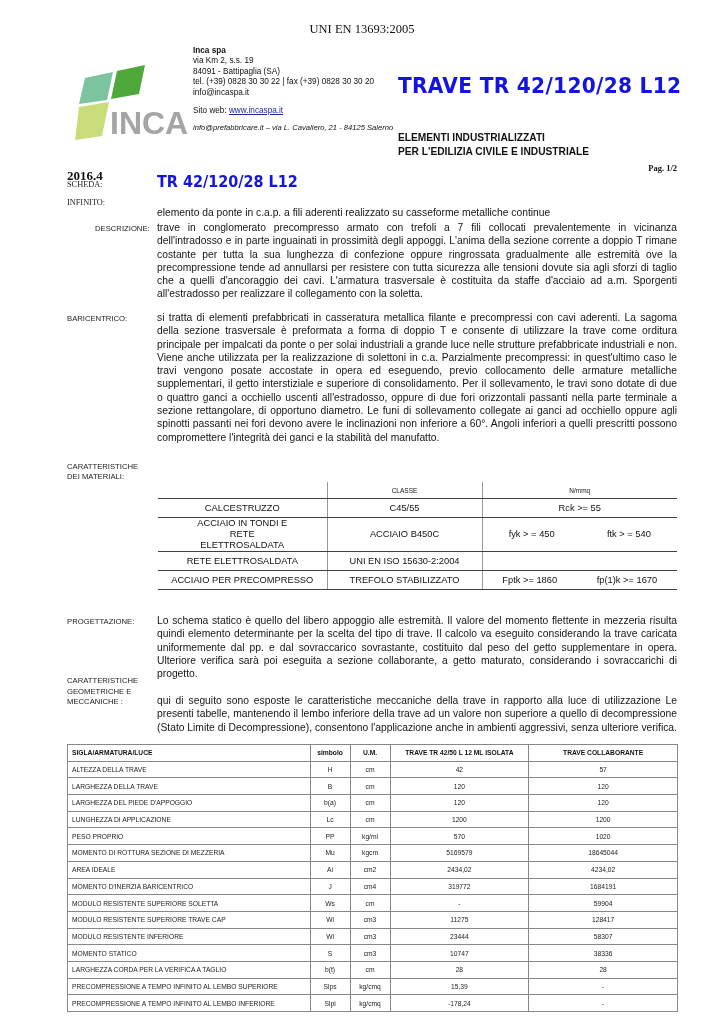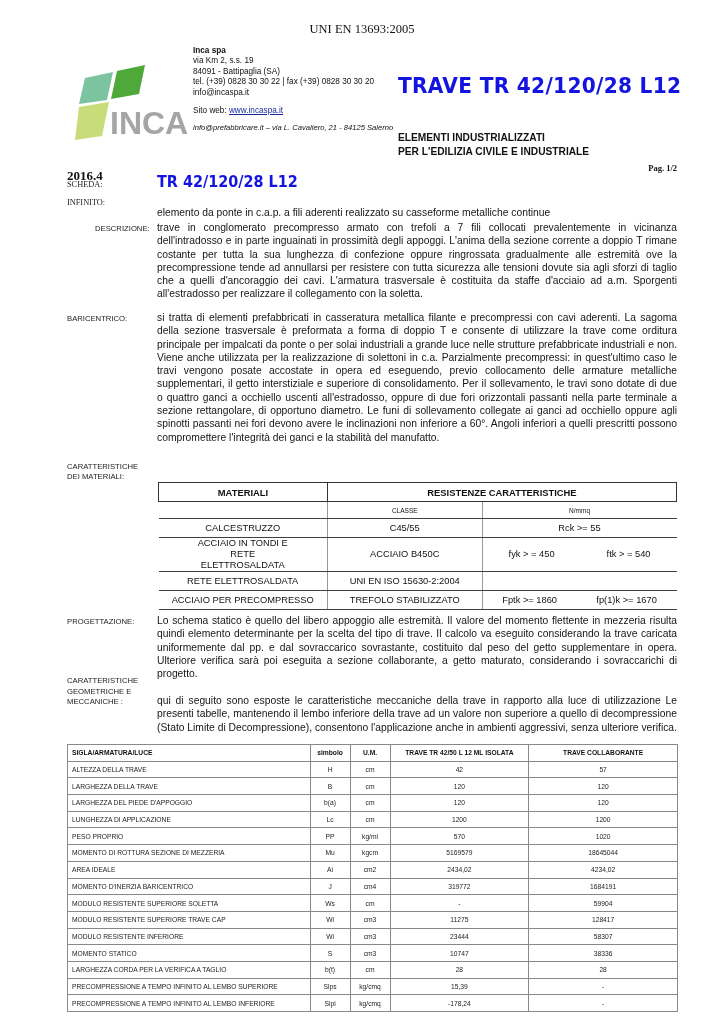--- a/index.html
+++ b/index.html
@@ -93,24 +93,20 @@
   <div>DEI MATERIALI:</div>
 </div>
 
 <table class="abs mat">
   <colgroup>
       <col style="width:169px">
       <col style="width:155px">
       <col style="width:195px">
     </colgroup>
   <tbody>
-      <tr>
-    <th>MATERIALI</th>
-    <th colspan="2">RESISTENZE CARATTERISTICHE</th>
-  </tr>
   <tr class="sub">
     <td class="c1"></td>
     <td class="c2">CLASSE</td>
     <td>N/mmq</td>
   </tr>
   <tr class="r">
     <td class="c1">CALCESTRUZZO</td>
     <td class="c2">C45/55</td>
     <td>Rck &gt;=  55</td>
   </tr>

